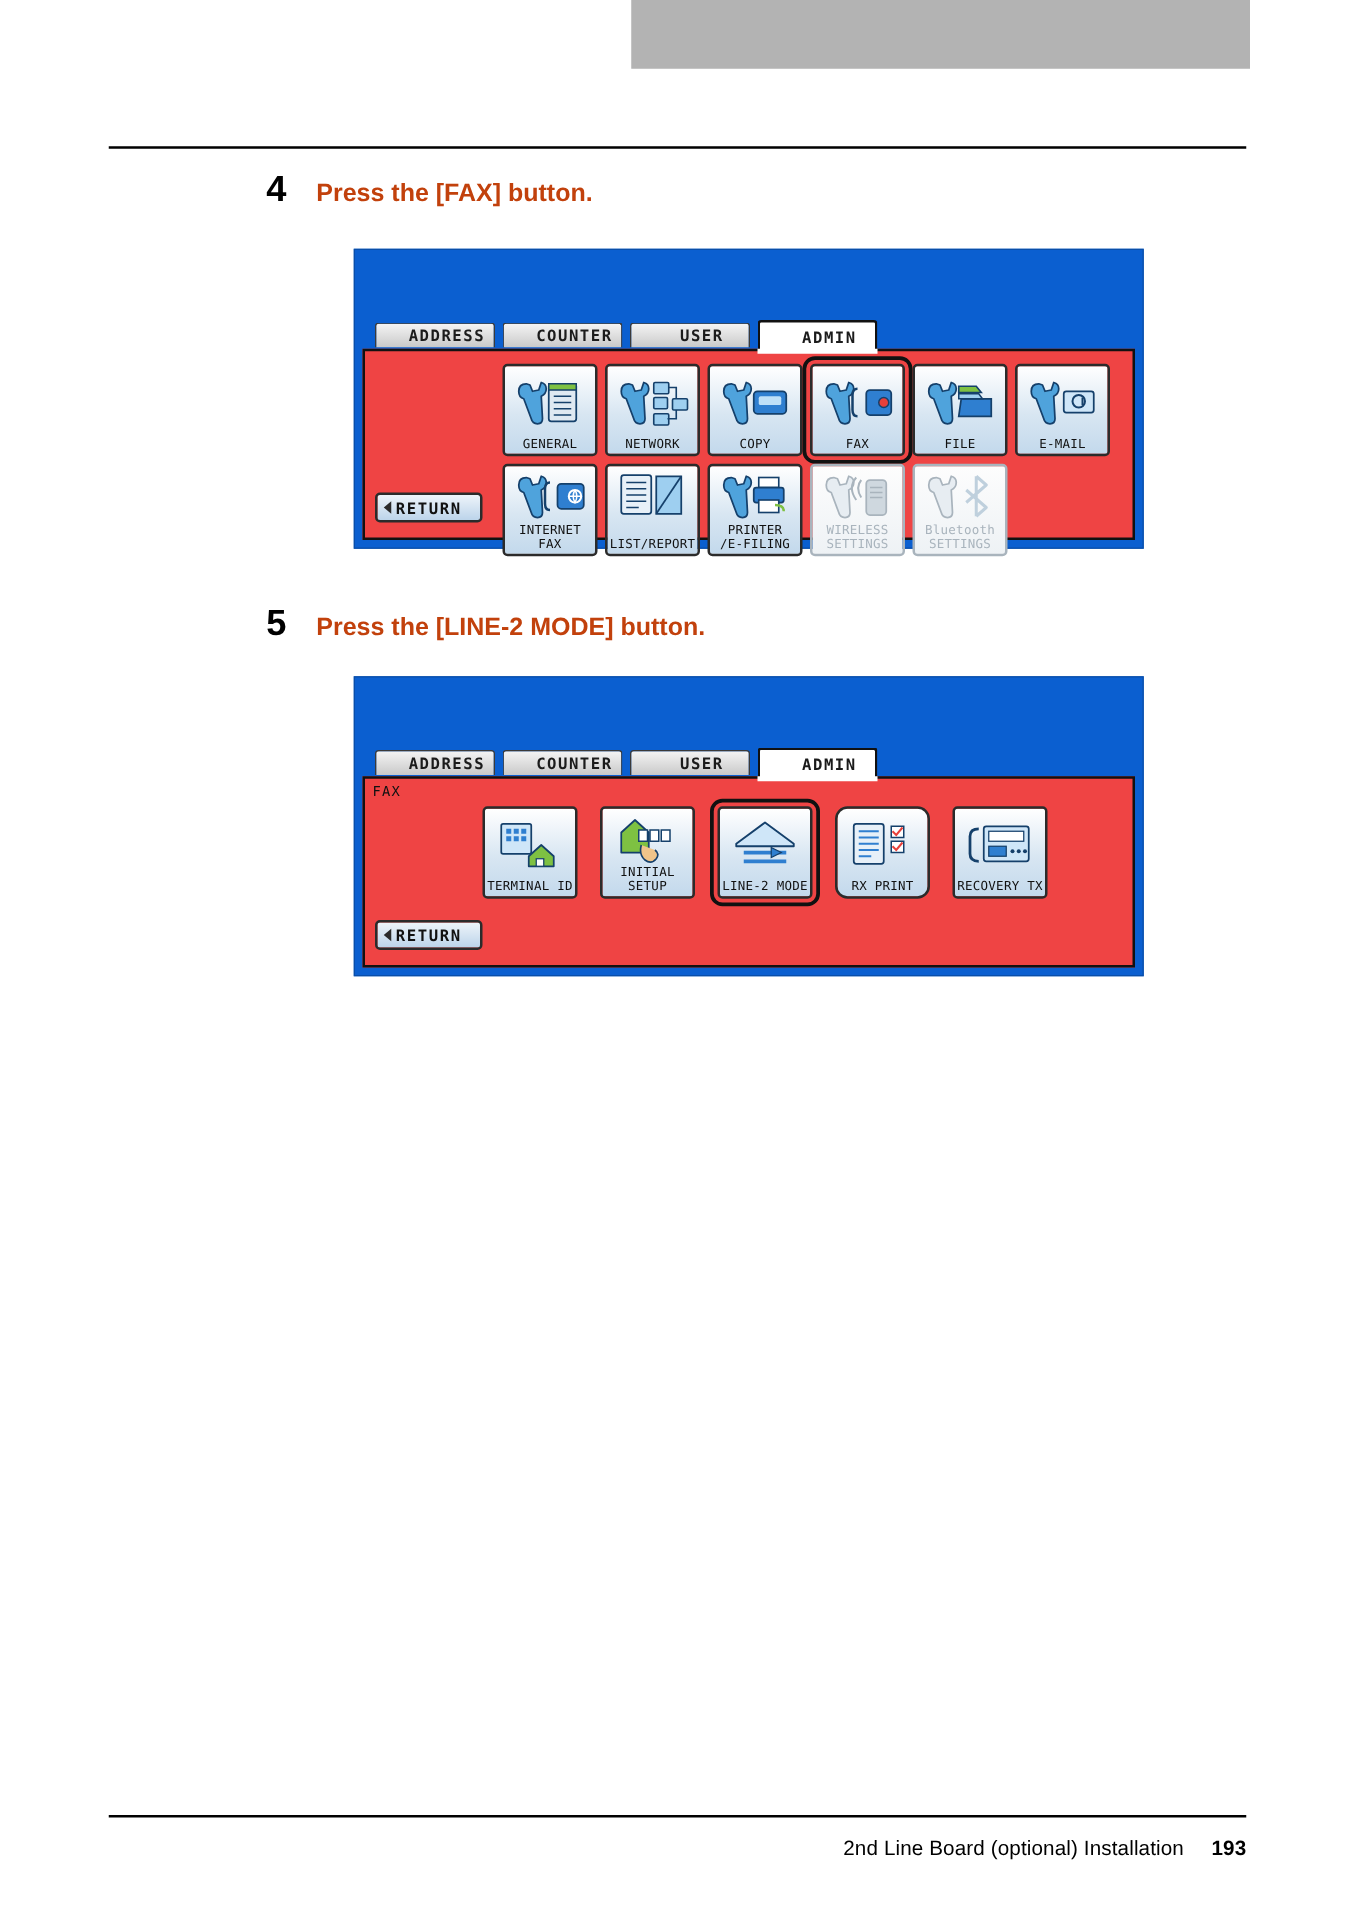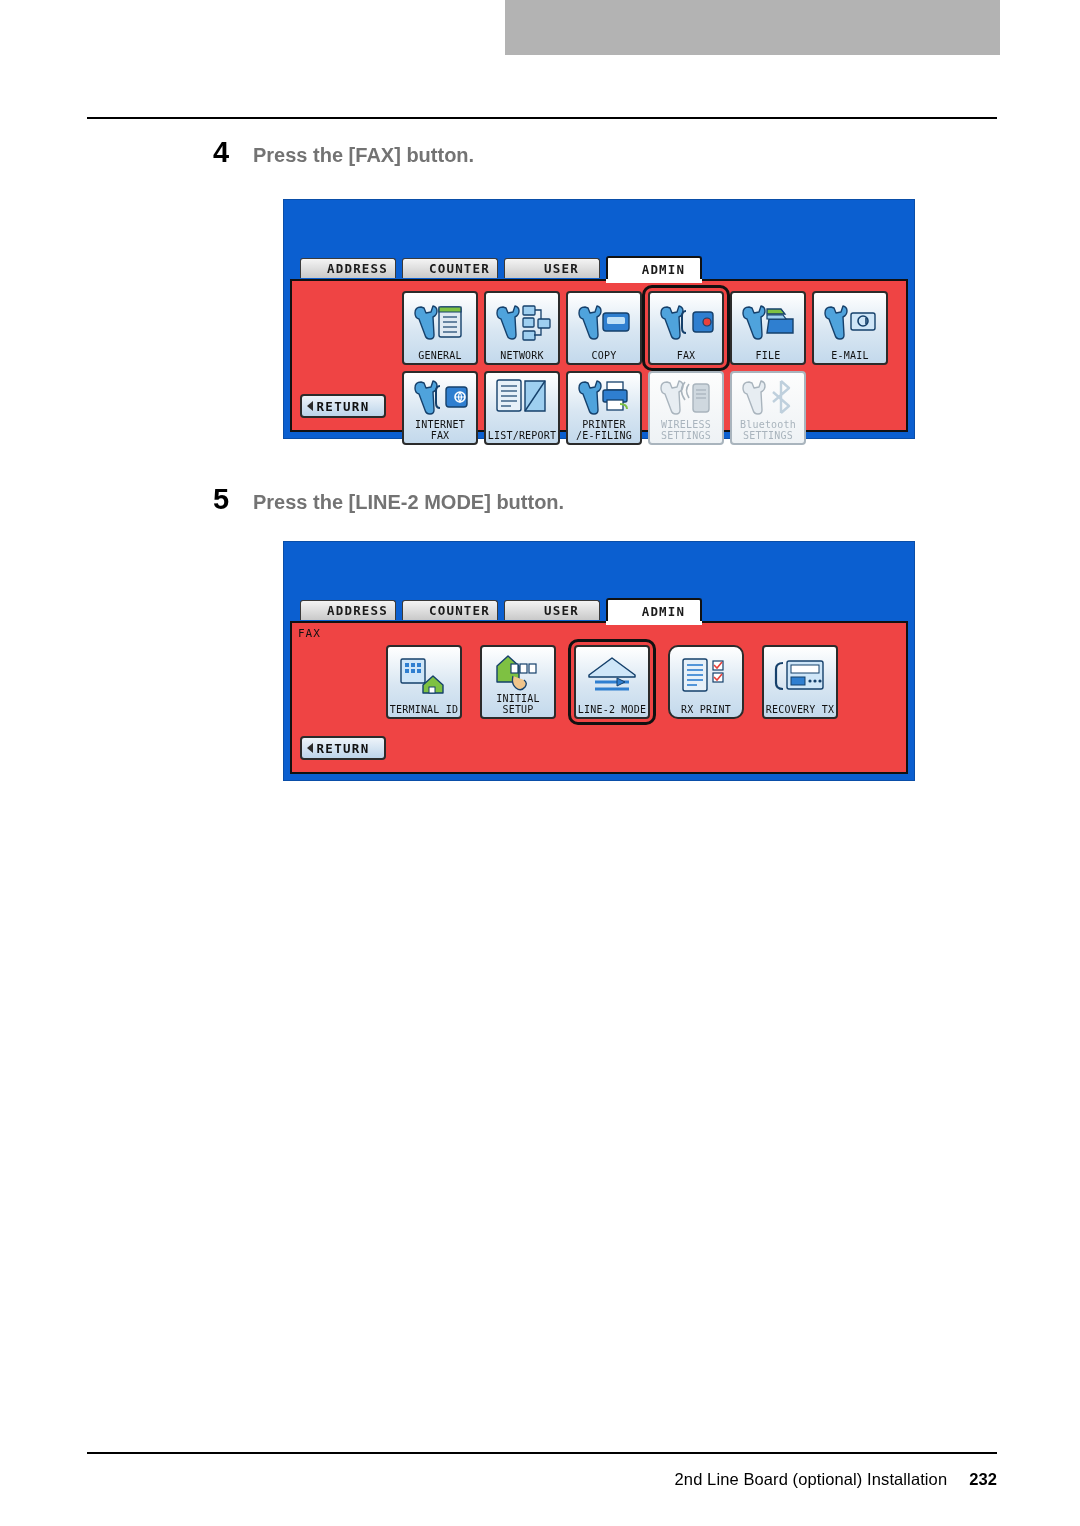--- a/index.html
+++ b/index.html
@@ -37,21 +37,21 @@
 
   
   .step { position:absolute; }
   .step .num {
     position:absolute; left:0; top:-6px;
     font-size:29px; font-weight:bold; color:#000;
     font-family:"Liberation Sans", sans-serif;
   }
   .step .txt {
     position:absolute; left:40px; top:2px;
-    font-size:20px; font-weight:bold; color:#737373;
+    font-size:20px; font-weight:bold; color:#c2410c;
     white-space:nowrap;
   }
 
   
   .panel {
     position:absolute;
     background:#0b5fd0;
     border:1px solid #0a4ea8;
     box-sizing:border-box;
   }
@@ -427,15 +427,15 @@
         </div>
         <div class="lbl">RECOVERY TX</div>
       </div>
 
       <div class="ret" style="left:8px; top:113px;">RETURN</div>
     </div>
   </div>
 
   <div class="footer-rule"></div>
   <div class="footer-text">
-    <span>2nd Line Board (optional) Installation</span><span class="pageno">232</span>
+    <span>2nd Line Board (optional) Installation</span><span class="pageno">193</span>
   </div>
 </div>
 
 </body></html>

